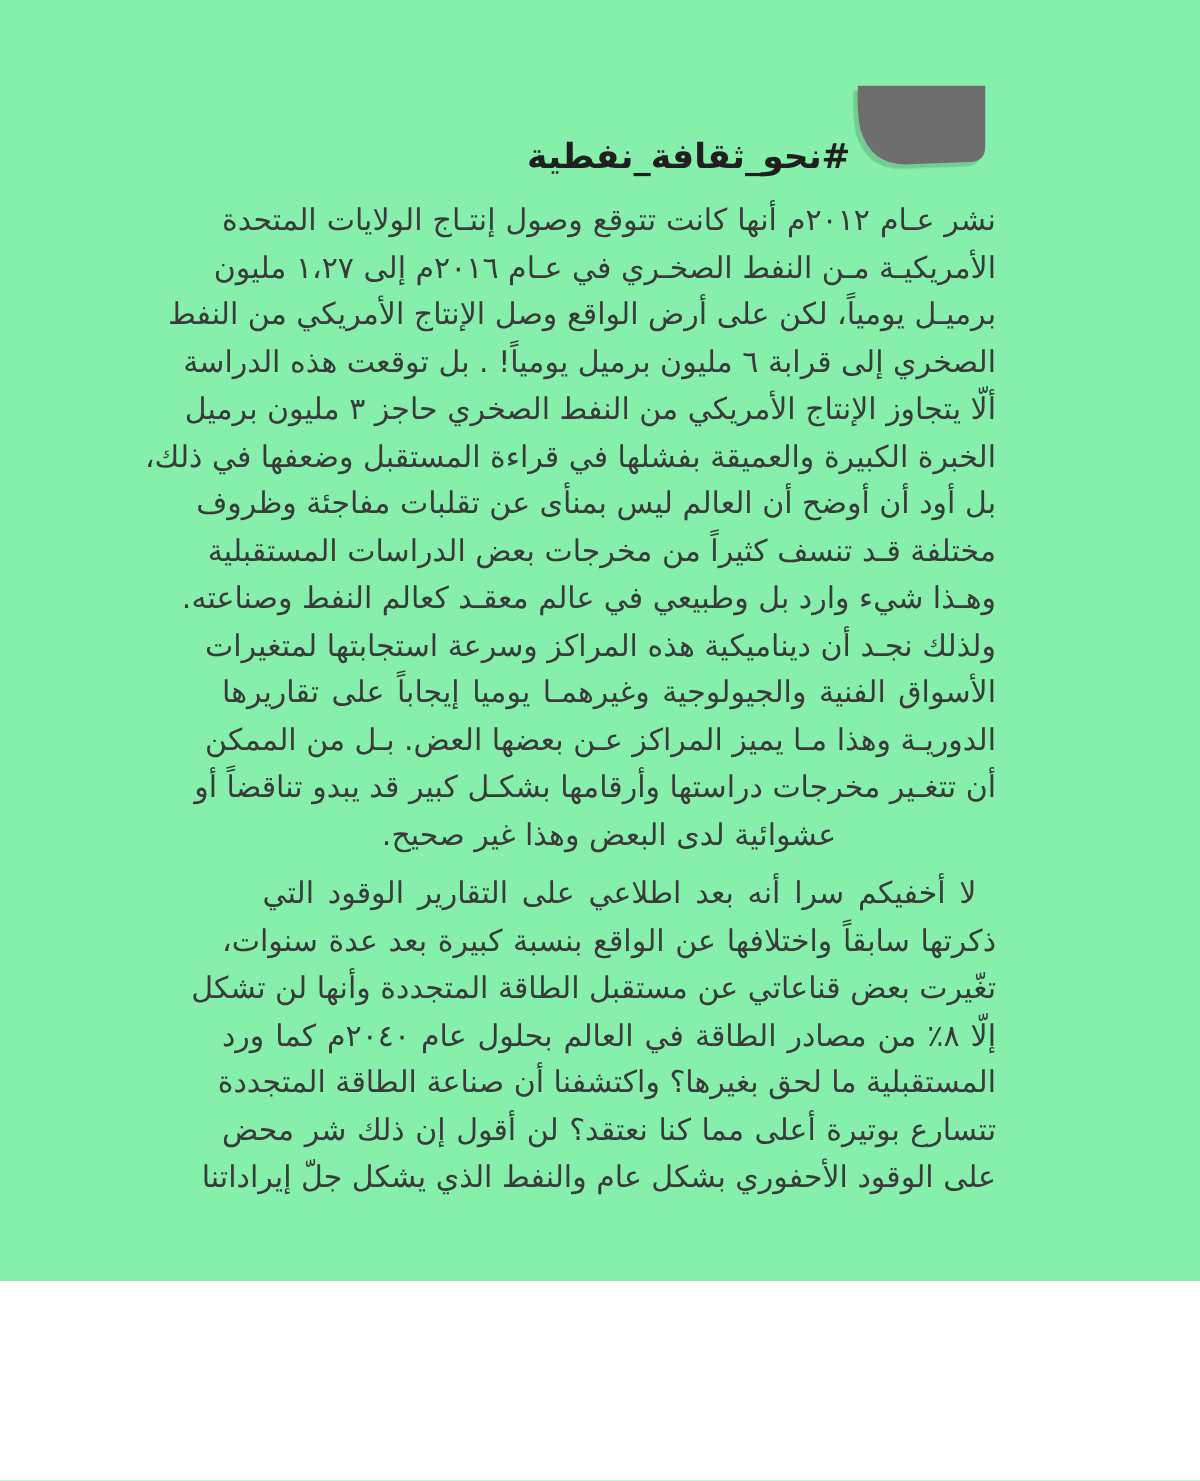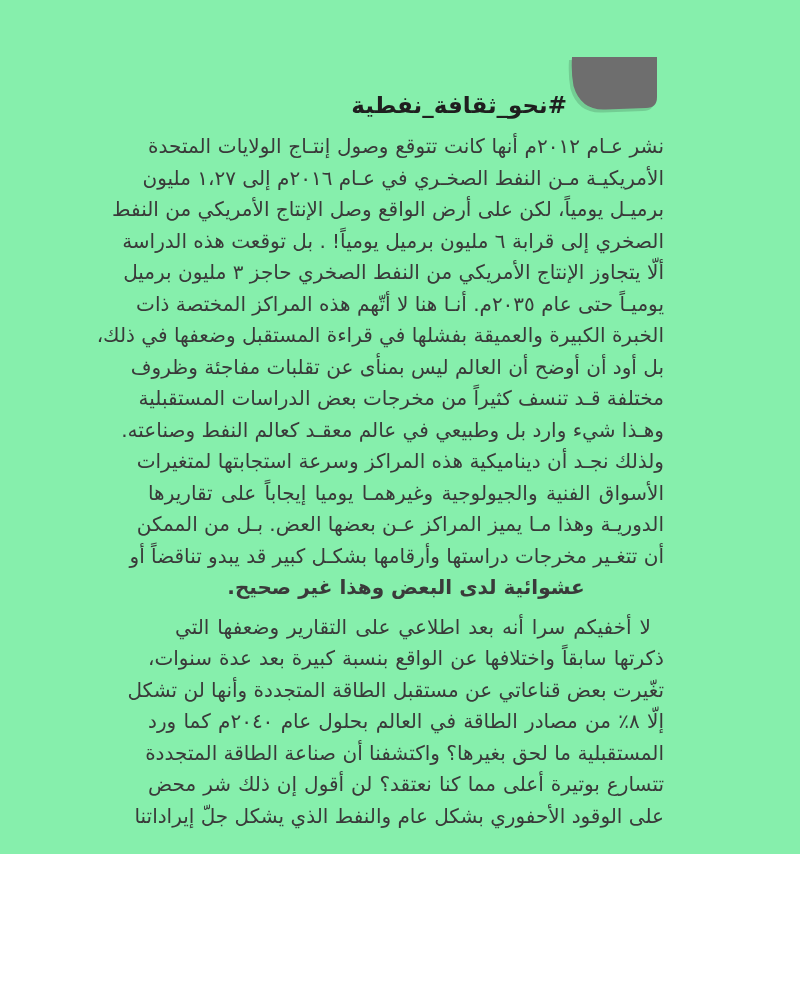--- a/index.html
+++ b/index.html
@@ -49,21 +49,20 @@
     line-height: 31.5px;
     height: 31.5px;
     text-align: justify;
     text-align-last: justify;
     white-space: nowrap;
     overflow: visible;
   }
   .line.center-last {
     text-align: center;
     text-align-last: center;
-    font-weight: bold;
   }
   .para-2 { margin-top: 8px; }
   .line.p2-first {
     padding-right: 13px;
     padding-left: 27px;
   }
 
   
   .page-badge {
     position: absolute;
@@ -88,33 +87,32 @@
 
   <div class="chapter-title" dir="rtl">#نحو_ثقافة_نفطية</div>
 
   <div class="text-block" dir="rtl">
     <div>
       <div class="line">نشر عـام ٢٠١٢م أنها كانت تتوقع وصول إنتـاج الولايات المتحدة</div>
       <div class="line">الأمريكيـة مـن النفط الصخـري في عـام ٢٠١٦م إلى ١،٢٧ مليون</div>
       <div class="line">برميـل يومياً، لكن على أرض الواقع وصل الإنتاج الأمريكي من النفط</div>
       <div class="line">الصخري إلى قرابة ٦ مليون برميل يومياً! . بل توقعت هذه الدراسة</div>
       <div class="line">ألّا يتجاوز الإنتاج الأمريكي من النفط الصخري حاجز ٣ مليون برميل</div>
-      <div class="line">يوميـاً حتى عام ٢٠٣٥م. أنـا هنا لا أتّهم هذه المراكز المختصة ذات</div>
       <div class="line">الخبرة الكبيرة والعميقة بفشلها في قراءة المستقبل وضعفها في ذلك،</div>
       <div class="line">بل أود أن أوضح أن العالم ليس بمنأى عن تقلبات مفاجئة وظروف</div>
       <div class="line">مختلفة قـد تنسف كثيراً من مخرجات بعض الدراسات المستقبلية</div>
       <div class="line">وهـذا شيء وارد بل وطبيعي في عالم معقـد كعالم النفط وصناعته.</div>
       <div class="line">ولذلك نجـد أن ديناميكية هذه المراكز وسرعة استجابتها لمتغيرات</div>
       <div class="line">الأسواق الفنية والجيولوجية وغيرهمـا يوميا إيجاباً على تقاريرها</div>
       <div class="line">الدوريـة وهذا مـا يميز المراكز عـن بعضها العض. بـل من الممكن</div>
       <div class="line">أن تتغـير مخرجات دراستها وأرقامها بشكـل كبير قد يبدو تناقضاً أو</div>
       <div class="line center-last">عشوائية لدى البعض وهذا غير صحيح.</div>
     </div>
     <div class="para-2">
-      <div class="line p2-first">لا أخفيكم سرا أنه بعد اطلاعي على التقارير وضعفها التي</div>
+      <div class="line p2-first">لا أخفيكم سرا أنه بعد اطلاعي على التقارير الوقود التي</div>
       <div class="line">ذكرتها سابقاً واختلافها عن الواقع بنسبة كبيرة بعد عدة سنوات،</div>
       <div class="line">تغّيرت بعض قناعاتي عن مستقبل الطاقة المتجددة وأنها لن تشكل</div>
       <div class="line">إلّا ٨٪ من مصادر الطاقة في العالم بحلول عام ٢٠٤٠م كما ورد</div>
       <div class="line">المستقبلية ما لحق بغيرها؟ واكتشفنا أن صناعة الطاقة المتجددة</div>
       <div class="line">تتسارع بوتيرة أعلى مما كنا نعتقد؟ لن أقول إن ذلك شر محض</div>
       <div class="line">على الوقود الأحفوري بشكل عام والنفط الذي يشكل جلّ إيراداتنا</div>
     </div>
   </div>
 
   <svg class="page-badge" viewBox="0 0 40 58" xmlns="http://www.w3.org/2000/svg" aria-hidden="true">

